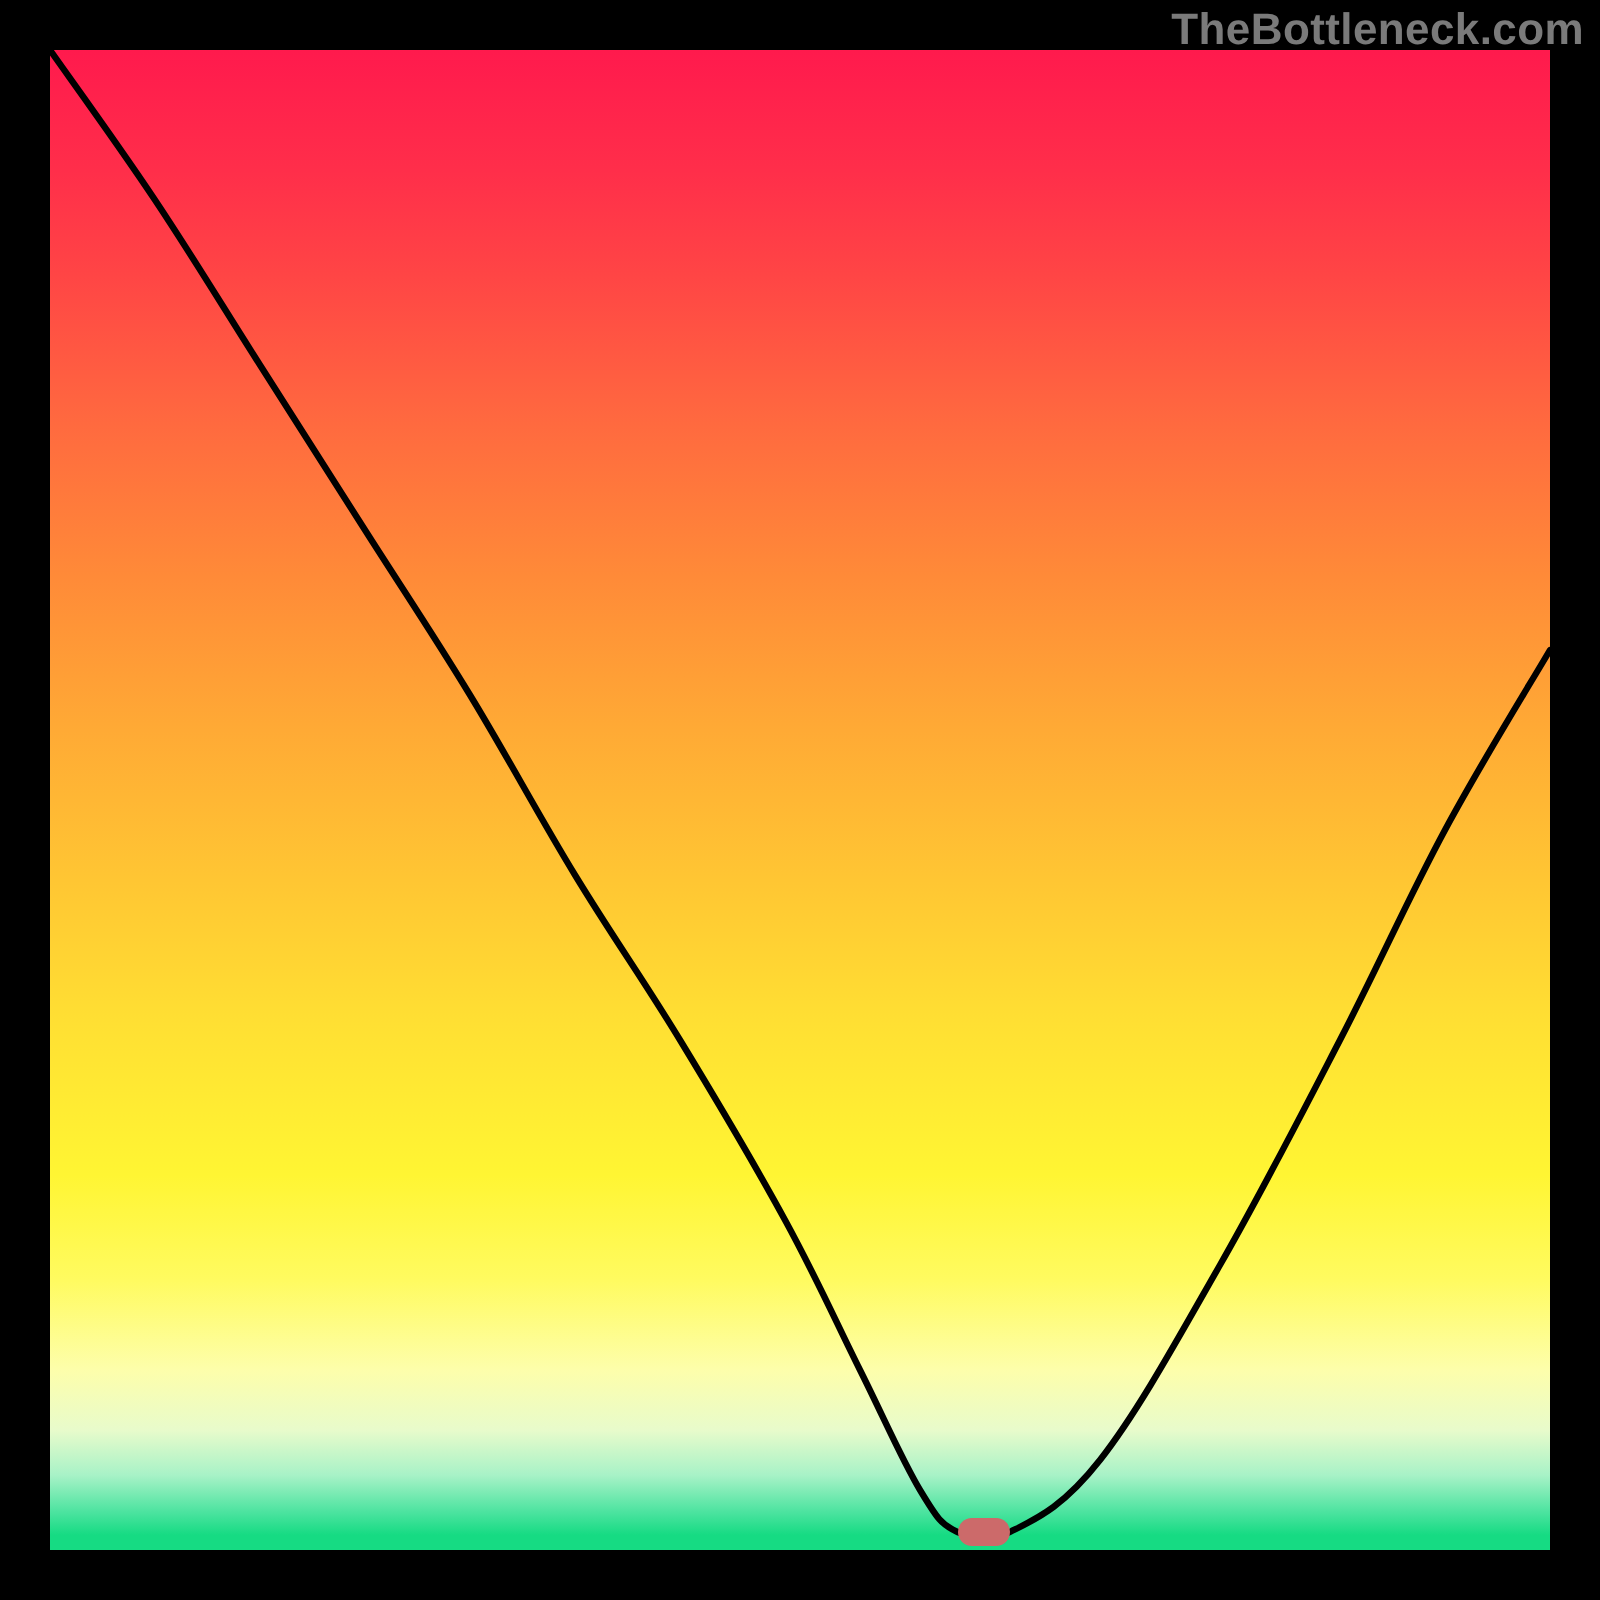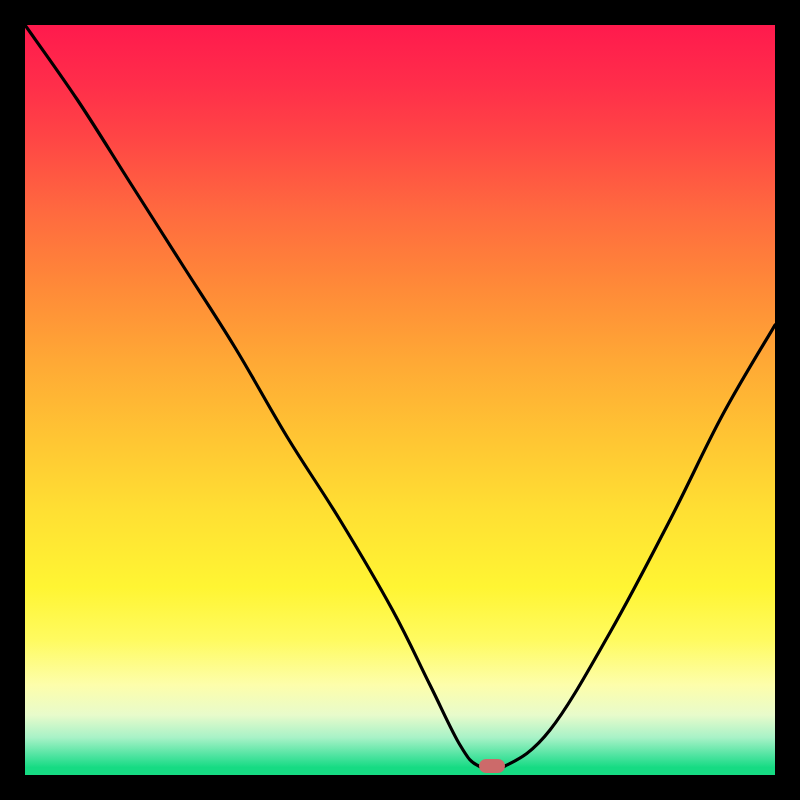--- a/index.html
+++ b/index.html
@@ -70,13 +70,14 @@
 </head>
 <body>
 
 <div class="chart-container">
   <div class="plot-area">
     <svg class="curve" viewBox="0 0 750 750" preserveAspectRatio="none">
       <path id="curve-path" d="M 0.00 0.00 C 9.45 13.50, 33.60 46.65, 52.50 75.00 C 71.40 103.35, 86.10 127.80, 105.00 157.50 C 123.90 187.20, 138.60 210.30, 157.50 240.00 C 176.40 269.70, 191.10 291.45, 210.00 322.50 C 228.90 353.55, 243.60 381.45, 262.50 412.50 C 281.40 443.55, 296.10 463.95, 315.00 495.00 C 333.90 526.05, 351.30 555.30, 367.50 585.00 C 383.70 614.70, 392.85 635.70, 405.00 660.00 C 417.15 684.30, 426.22 705.42, 435.00 720.00 C 443.77 734.58, 445.65 737.22, 453.75 741.00 C 461.85 744.78, 467.18 747.48, 480.00 741.00 C 492.82 734.52, 506.10 729.03, 525.00 705.00 C 543.90 680.97, 563.40 645.30, 585.00 607.50 C 606.60 569.70, 624.75 534.15, 645.00 495.00 C 665.25 455.85, 678.60 425.10, 697.50 390.00 C 716.40 354.90, 740.55 316.20, 750.00 300.00" fill="none" stroke="#000" stroke-width="3.2" stroke-linecap="round" stroke-linejoin="round"></path>
     </svg>
     <div class="marker" id="marker" style="left: 466.5px; top: 741px; background: rgb(204, 106, 106);"></div>
   </div>
+  <div class="watermark">TheBottleneck.com</div>
 </div>
 
 </body></html>

